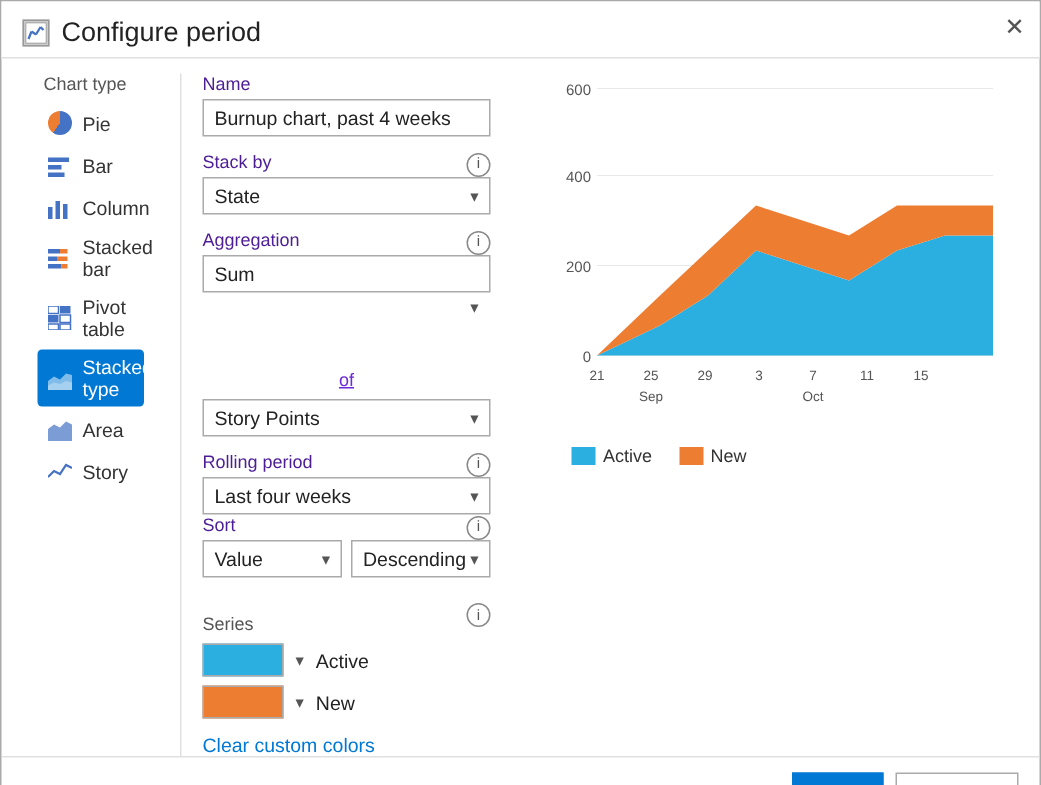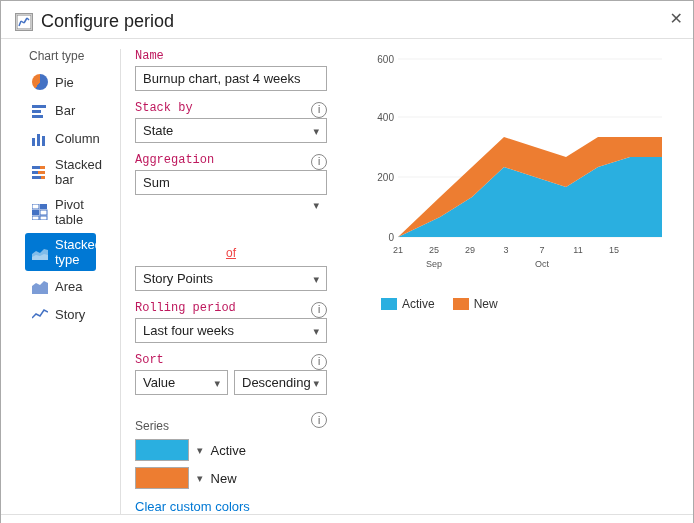--- a/index.html
+++ b/index.html
@@ -90,25 +90,24 @@
       align-items: center;
       justify-content: center;
       flex-shrink: 0;
     }
     
     .config-panel {
       width: 220px;
       padding: 0 14px;
     }
     .field-label {
-      color: #be185d;
+      color: #4c1d95;
       font-size: 12px;
       margin-bottom: 3px;
       margin-top: 10px;
-      font-family: Liberation Mono, monospace;
     }
     .field-label:first-child { margin-top: 0; }
     .text-input {
       width: 100%;
       border: 1px solid #aaa;
       padding: 4px 7px;
       font-size: 13px;
       color: #222;
       background: #fff;
     }
@@ -140,21 +139,21 @@
     .row-fields {
       display: flex;
       align-items: center;
       gap: 6px;
       flex-direction: column;
     }
     .row-fields .select-wrapper {
       flex: 1;
     }
     .row-fields .of-label {
-      color: #ef4444;
+      color: #6d28d9;
       white-space: nowrap;
       font-size: 12px;
       text-decoration: underline;
     }
     .field-row-with-info {
       display: flex;
       align-items: center;
       justify-content: space-between;
     }
     .info-icon {
@@ -431,21 +430,21 @@
       </div>
       <div class="select-wrapper">
         <select class="select-box">
           <option>Last four weeks</option>
           <option>Last eight weeks</option>
           <option>Last twelve weeks</option>
         </select>
       </div>
 
       
-      <div class="field-row-with-info" style="margin-top:10px;text-align:center;">
+      <div class="field-row-with-info" style="text-align:center;">
         <div class="field-label" style="margin-top:0;">Sort</div>
         <div class="info-icon">i</div>
       </div>
       <div class="sort-selects">
         <div class="select-wrapper">
           <select class="select-box">
             <option>Value</option>
             <option>Label</option>
           </select>
         </div>

